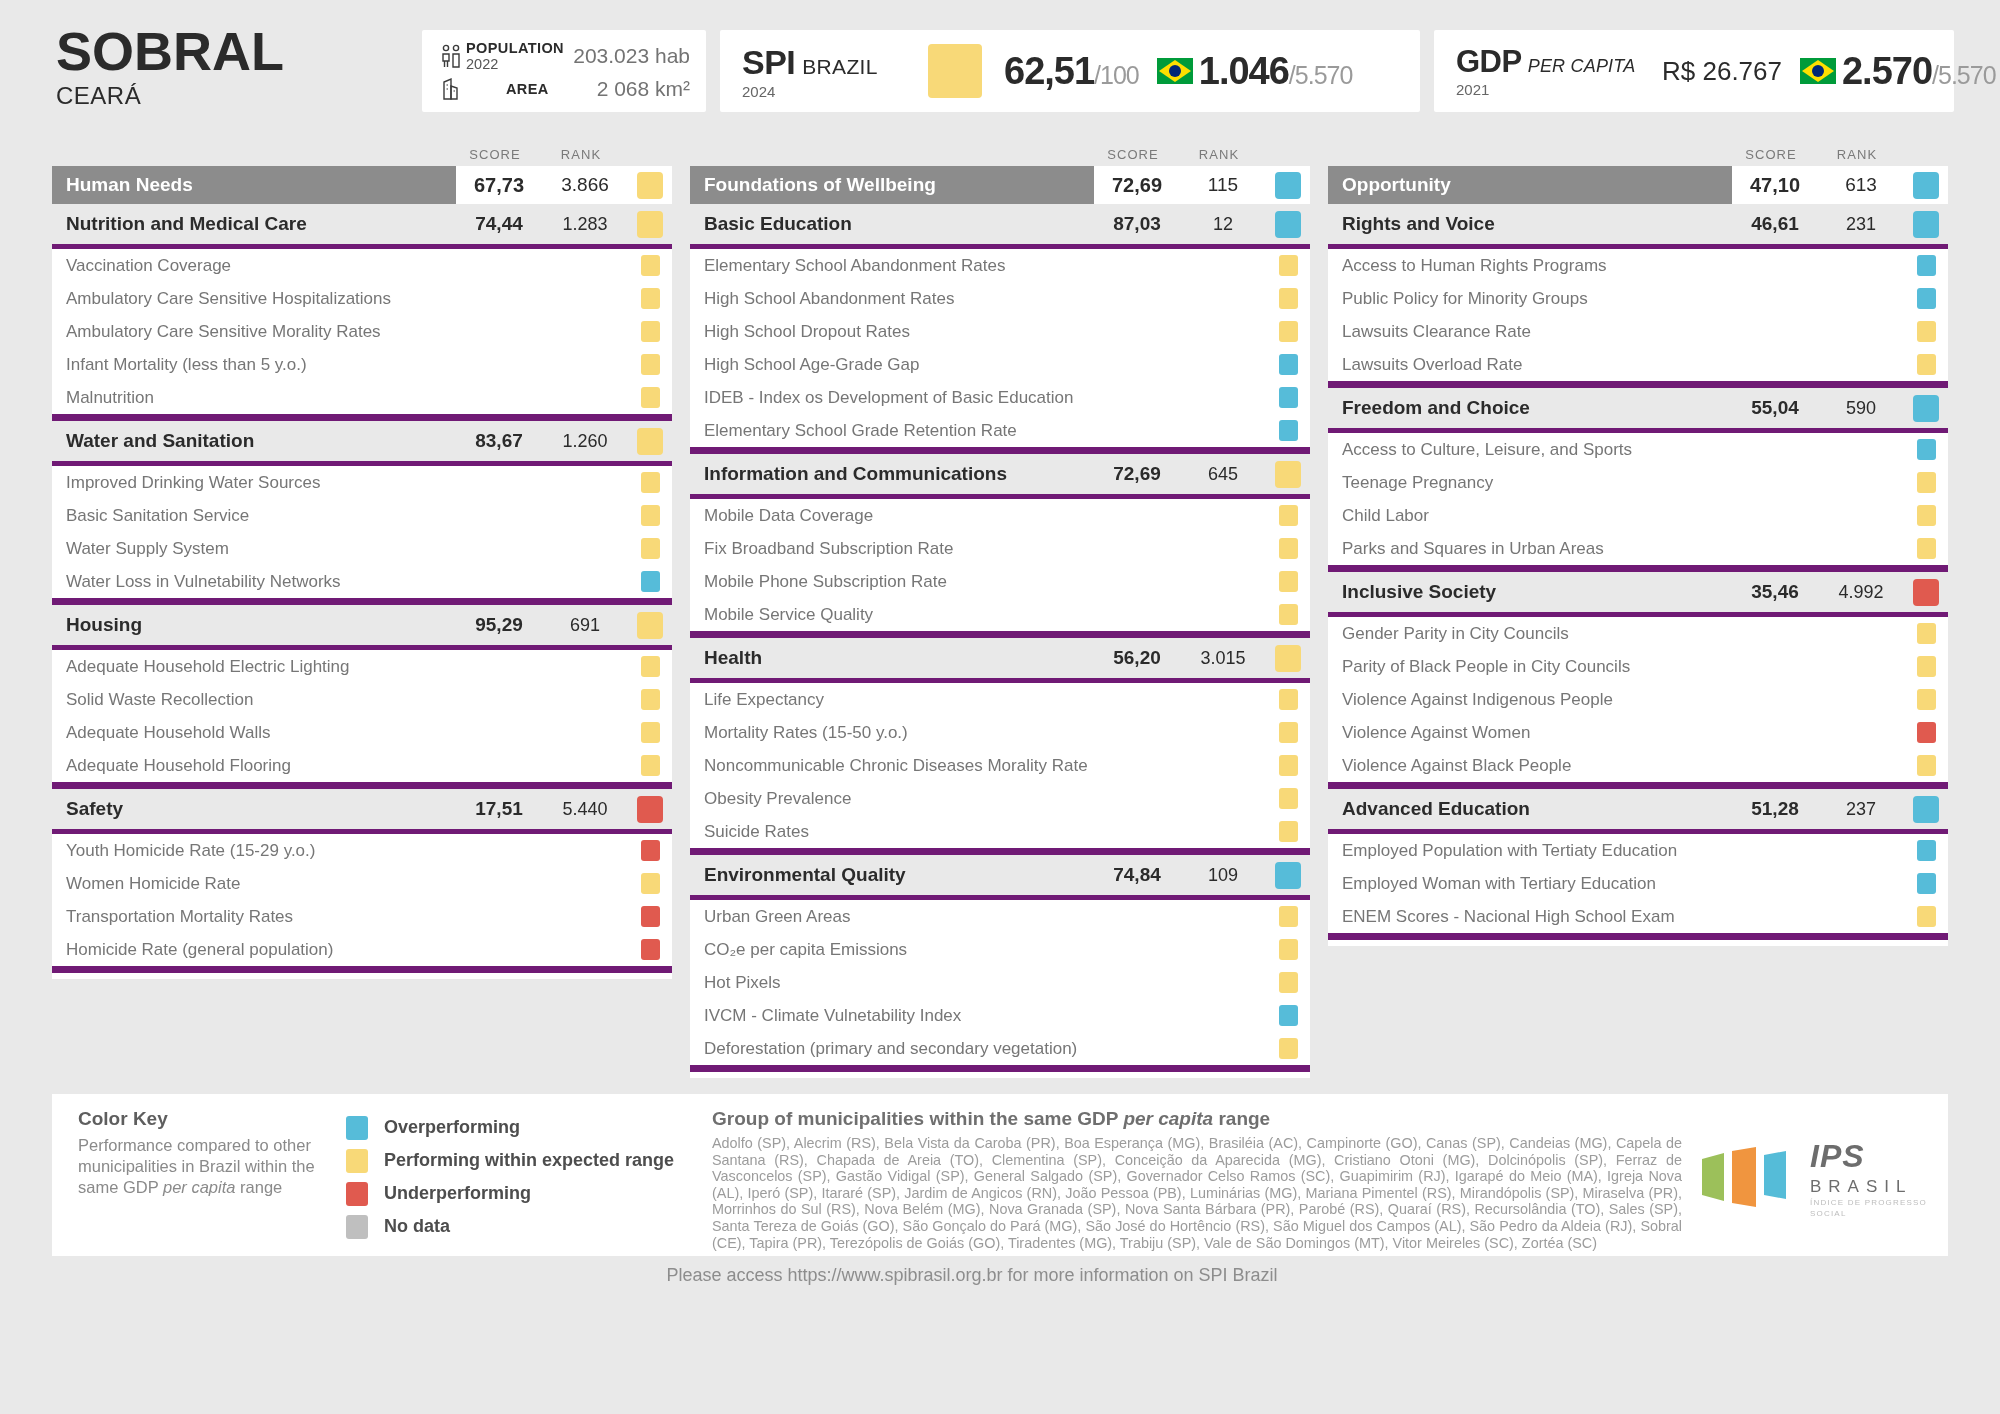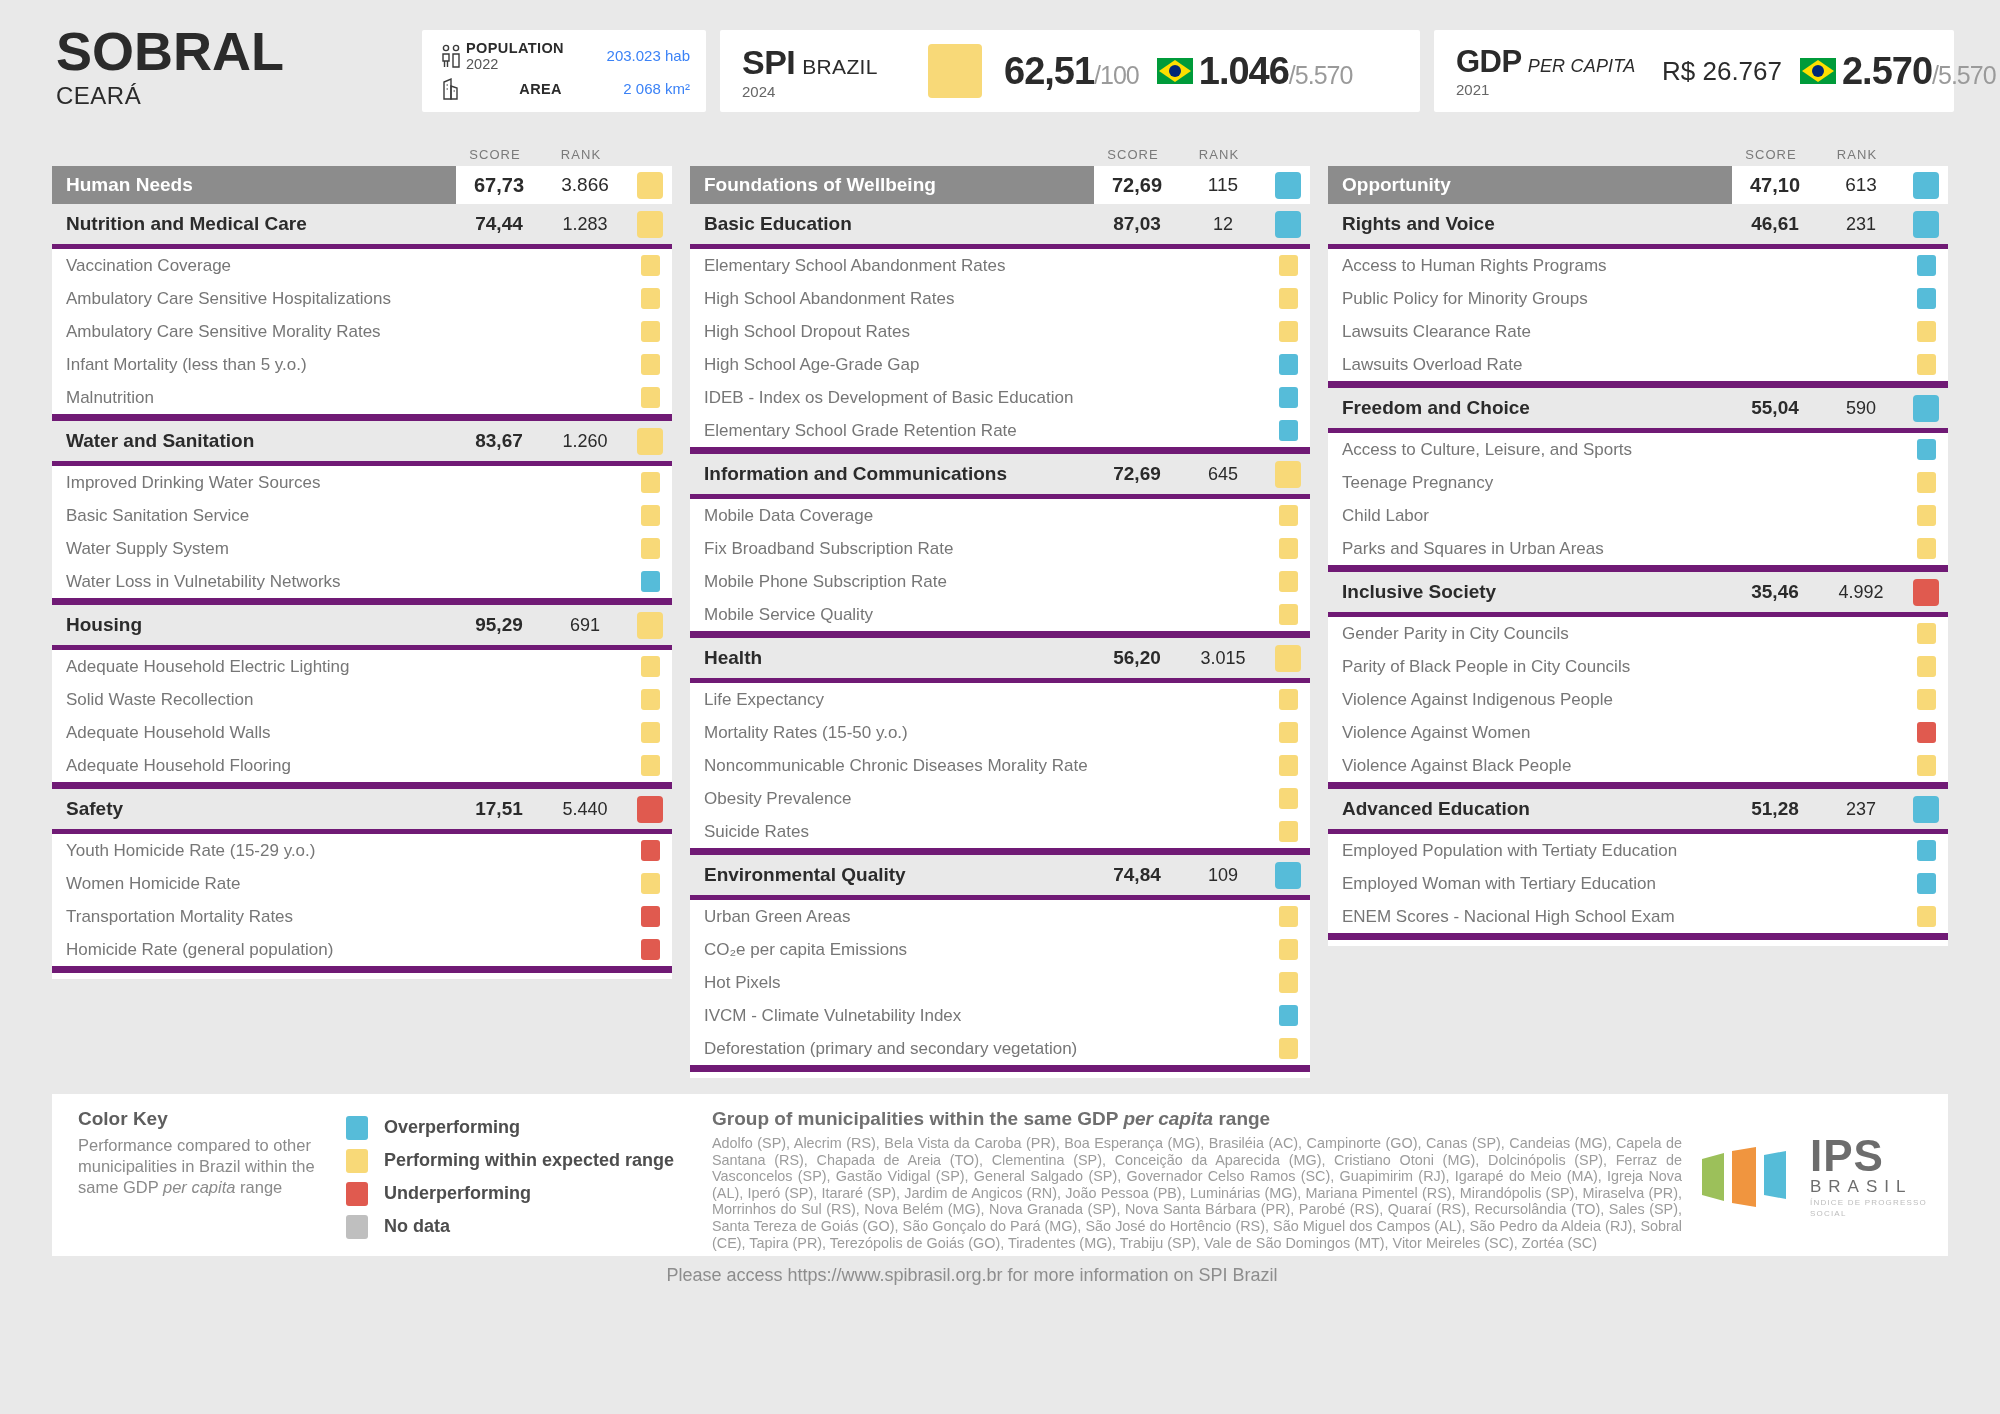--- a/index.html
+++ b/index.html
@@ -19,21 +19,21 @@
   .city-state { font-size: 24px; font-weight: 400; letter-spacing: .5px; margin-top: 2px; color:#2b2b2b;}
 
   .card { background:#fff; border-radius:2px; }
 
   .pop-card { width: 284px; flex: 0 0 284px; height: 82px; padding: 10px 16px 8px 14px; display:flex; flex-direction:column; justify-content:center; gap:2px; margin-top:8px;}
   .pop-row { display:flex; align-items:center; height:36px; }
   .pop-icon { width: 30px; flex:0 0 30px; display:flex; align-items:center; justify-content:center; }
   .pop-labels { flex:1; display:flex; flex-direction:column; line-height:14px;}
   .pop-title { font-size: 14.5px; font-weight: 700; letter-spacing:.4px; }
   .pop-year { font-size: 14.5px; color:#555; margin-top:2px;}
-  .pop-value { font-size: 15px; color:#3b82f6; text-align:center; white-space:nowrap; padding-left:8px;}
+  .pop-value { font-size: 21px; color:#737373; text-align:center; white-space:nowrap; padding-left:8px;}
   .pop-row.single .pop-labels{ flex-direction:row; align-items:center;justify-content:center;}
 
   .spi-card { width: 700px; flex:0 0 700px; height: 82px; margin-left: 14px; margin-top:8px; display:flex; align-items:center; padding: 0 18px 0 22px; }
   .spi-label { display:flex; flex-direction:column; width: 176px; flex:0 0 176px;}
   .spi-label-top { display:flex; align-items:baseline; gap:7px;}
   .spi-title { font-size: 34px; font-weight: 700; letter-spacing:-.5px;}
   .spi-country { font-size: 21px; font-weight:400; letter-spacing:.3px;}
   .spi-year { font-size: 15px; color:#666; margin-top:1px;}
   .swatch-lg { width: 54px; height: 54px; border-radius:4px; flex:0 0 54px; margin-left: 10px;}
   .score-big { font-size: 38px; font-weight: 700; letter-spacing:-1px; margin-left: 22px; white-space:nowrap;}
@@ -96,21 +96,21 @@
   .muni { flex:1; min-width:0; padding: 0 16px 0 6px;}
   .muni-title { font-size:19px; font-weight:700; color:#6f6f6f;}
   .muni-title i { font-style:italic;}
   .muni-text { font-size:14.4px; color:#9c9c9c; line-height:16.6px; text-align:justify; margin-top:5px;}
   .logo-block { width: 230px; flex:0 0 230px; display:flex; align-items:center; justify-content:center; }
 
   .bottom-note { text-align:center; font-size:18px; color:#8d8d8d; padding: 9px 56px 0 0; }
 
   .ips-bars { display:flex; align-items:flex-end; gap:4px; height:64px; }
   .ips-text { margin-left:12px; }
-  .ips-ips { font-size:44px; font-weight:700; color:#6d6d6d; letter-spacing:1px; line-height:42px;}
+  .ips-ips { font-size:32px; font-weight:700; color:#6d6d6d; letter-spacing:1px; line-height:42px;font-style:italic;}
   .ips-brasil { font-size:17px; font-weight:400; color:#6d6d6d; letter-spacing:7px; line-height:20px;}
   .ips-tag { font-size:8px; color:#bdbdbd; letter-spacing:1.2px; line-height:11px;}
 </style>
 </head>
 <body>
 
 <div class="page">
 
   <div class="header">
 

